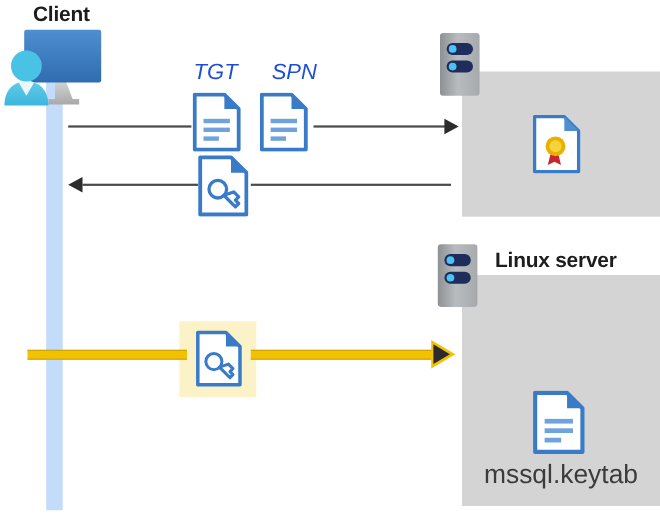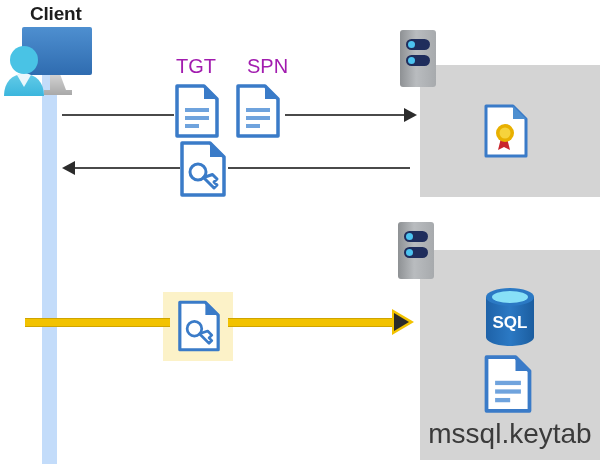--- a/index.html
+++ b/index.html
@@ -71,22 +71,23 @@
   .rack .led.l2 { top: 25px; }
   #dc-rack  { left: 400px; top: 30px; }
   #lin-rack { left: 398px; top: 222px; }
 
   
   #client-icon { left: 2px; top: 24px; width: 108px; height: 78px; }
 
   
   .doclabel {
     font-size: 20px;
-    color: #a21caf;
+    color: #1d4ed8;
     line-height: 22px;
+    font-style: italic;
   }
   #lbl-tgt { left: 176px; top: 55px; }
   #lbl-spn { left: 247px; top: 55px; }
 
   
   .hline {
     height: 2px;
     background: #4a4a4a;
   }
   #line1a { left: 62px;  top: 114px; width: 112px; }
@@ -144,35 +145,36 @@
   #doc-tgt  { left: 175px; top: 84px; }
   #doc-spn  { left: 236px; top: 84px; }
   #doc-key1 { left: 180px; top: 141px; }
   #doc-key2 { left: 178px; top: 300px; }
   #cert-doc { left: 484px; top: 104px; }
   #sql-db   { left: 480px; top: 286px; }
   #keytab-doc { left: 484px; top: 355px; }
   #keytab-label {
     left: 420px; top: 418px; width: 180px;
     text-align: center;
-    font-size: 28px;
+    font-size: 24px;
     color: #3b3b3b;
   }
 </style>
 </head>
 <body>
 
 <div id="stage">
 
   <div class="abs" id="lifeline"></div>
 
   <div class="abs server-body" id="dc-body"></div>
   <div class="abs server-body" id="lin-body"></div>
 
   <div class="abs title" id="client-title">Client</div>
+  <div class="abs title" id="linux-title">Linux server</div>
 
   <div class="abs" id="client-icon">
     <svg class="icon" width="108" height="78" viewBox="0 0 108 78" xmlns="http://www.w3.org/2000/svg">
       <defs>
         <linearGradient id="monGrad" x1="0" y1="0" x2="0" y2="1">
           <stop offset="0%" stop-color="#4e8fd0"></stop>
           <stop offset="100%" stop-color="#2f6cb0"></stop>
         </linearGradient>
         <linearGradient id="standGrad" x1="0" y1="0" x2="0" y2="1">
           <stop offset="0%" stop-color="#d3d3d3"></stop>
@@ -263,35 +265,20 @@
   <div class="abs" id="cert-doc">
     <svg class="icon" width="44" height="54" viewBox="0 0 44 54" xmlns="http://www.w3.org/2000/svg">
       <path d="M2 2 h27 l13 13 v37 h-40 z" fill="#ffffff" stroke="#3a7bc8" stroke-width="3" stroke-linejoin="round"></path>
       <path d="M29 2 v13 h13 z" fill="#4e8fd0"></path>
       <path d="M17 34 l-3 12 l6 -3 l6 3 l-3 -12 z" fill="#c9252c"></path>
       <circle cx="21" cy="29" r="9" fill="#e8b000"></circle>
       <circle cx="21" cy="29" r="5.5" fill="#f6d33c"></circle>
     </svg>
   </div>
 
-  <div class="abs" id="sql-db">
-    <svg class="icon" width="60" height="62" viewBox="0 0 60 62" xmlns="http://www.w3.org/2000/svg">
-      <defs>
-        <linearGradient id="dbGrad" x1="0" y1="0" x2="1" y2="0">
-          <stop offset="0%" stop-color="#1e62a8"></stop>
-          <stop offset="50%" stop-color="#2b79c4"></stop>
-          <stop offset="100%" stop-color="#1b5d9f"></stop>
-        </linearGradient>
-      </defs>
-      <path d="M6 11 v40 c0 5 11 9 24 9 c13 0 24 -4 24 -9 v-40 z" fill="url(#dbGrad)"></path>
-      <ellipse cx="30" cy="11" rx="24" ry="9" fill="#2b79c4"></ellipse>
-      <ellipse cx="30" cy="11" rx="18" ry="6" fill="#87e0f7"></ellipse>
-      <text x="30" y="42" font-family="Liberation Sans, sans-serif" font-size="17" font-weight="bold" fill="#ffffff" text-anchor="middle">SQL</text>
-    </svg>
-  </div>
 
   <div class="abs" id="keytab-doc">
     <svg class="icon" width="48" height="58" viewBox="0 0 44 54" xmlns="http://www.w3.org/2000/svg">
       <path d="M2 2 h27 l13 13 v37 h-40 z" fill="#ffffff" stroke="#3a7bc8" stroke-width="3.5" stroke-linejoin="round"></path>
       <path d="M29 2 v13 h13 z" fill="#3a7bc8"></path>
       <rect x="10" y="24" width="24" height="4" fill="#6fa3dd"></rect>
       <rect x="10" y="32" width="24" height="4" fill="#6fa3dd"></rect>
       <rect x="10" y="40" width="14" height="4" fill="#6fa3dd"></rect>
     </svg>
   </div>

